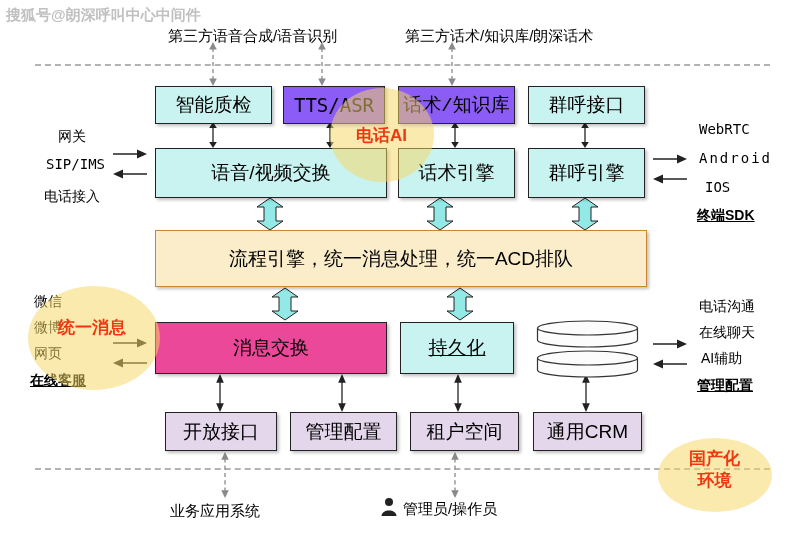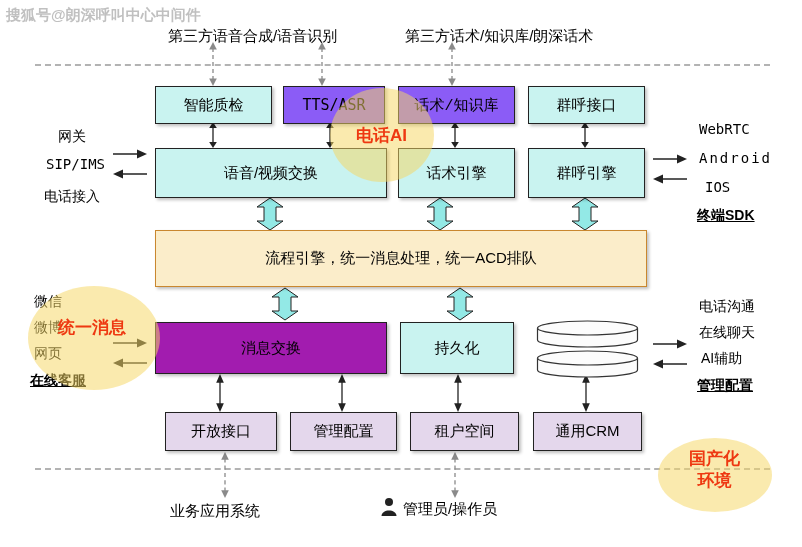--- a/index.html
+++ b/index.html
@@ -1,22 +1,22 @@
 <!DOCTYPE html>
 <html><head>
 <meta charset="utf-8">
 <style>
   html,body{margin:0;padding:0;background:#fff;}
   .canvas{position:relative;width:802px;height:547px;background:#fff;overflow:hidden;
           font-family:"Liberation Sans","DejaVu Sans",sans-serif;color:#000;padding-left:28px;}
   .box{position:absolute;border:1px solid #222;display:flex;align-items:center;justify-content:center;
-       text-align:center;font-size:15px;box-shadow:2px 2px 3px rgba(0,0,0,.25);z-index:3;background:#fff;}
+       text-align:center;font-size:19px;box-shadow:2px 2px 3px rgba(0,0,0,.25);z-index:3;background:#fff;}
   .cyan{background:#c9f3f0;}
   .green{background:#8b5cf6;}
-  .pink{background:#a21caf;}
+  .pink{background:#ec4899;}
   .purple{background:#e4d7ec;}
   .wheat{background:#fbedca;border-color:#c9872f;}
   .lbl{position:absolute;font-size:14px;white-space:nowrap;z-index:3;}
   .bold-u{font-weight:bold;text-decoration:underline;}
   .mono{font-family:"DejaVu Sans Mono","Liberation Mono",monospace;}
   .dashed-line{position:absolute;height:0;border-top:2px dashed #b3b3b3;z-index:1;}
   .arrow{position:absolute;z-index:2;overflow:visible;}
   .hl-circle{position:absolute;border-radius:50%;background:rgba(246,215,100,.52);z-index:4;}
   .hl-text{position:absolute;color:#ee3811;font-weight:bold;font-size:17px;z-index:5;white-space:nowrap;}
   .watermark{position:absolute;left:6px;top:6px;font-size:15px;font-weight:bold;color:rgba(140,140,140,.55);z-index:6;}
@@ -107,21 +107,21 @@
   <div class="box wheat" style="left:155px;top:230px;width:490px;height:55px;">流程引擎，统一消息处理，统一ACD排队</div>
 
   <svg class="arrow" style="left:272px;top:288px;" width="26" height="32" viewBox="0 0 26 32">
       <use href="#block-v"></use>
     </svg>
   <svg class="arrow" style="left:447px;top:288px;" width="26" height="32" viewBox="0 0 26 32">
       <use href="#block-v"></use>
     </svg>
 
   <div class="box pink" style="left:155px;top:322px;width:230px;height:50px;">消息交换</div>
-  <div class="box cyan" style="left:400px;top:322px;width:112px;height:50px;">持久化</div>
+  <div class="box cyan" style="left:400px;top:322px;width:112px;height:50px;text-decoration:underline;">持久化</div>
 
   <svg class="arrow" style="left:535px;top:320px;z-index:3;" width="105" height="58" viewBox="0 0 105 58">
     <path d="M2.5 8 v12 a50 7 0 0 0 100 0 v-12" fill="#fcfcfc" stroke="#333" stroke-width="1.2"></path>
     <ellipse cx="52.5" cy="8" rx="50" ry="7" fill="#fcfcfc" stroke="#333" stroke-width="1.2"></ellipse>
     <path d="M2.5 38 v12 a50 7 0 0 0 100 0 v-12" fill="#fcfcfc" stroke="#333" stroke-width="1.2"></path>
     <ellipse cx="52.5" cy="38" rx="50" ry="7" fill="#fcfcfc" stroke="#333" stroke-width="1.2"></ellipse>
   </svg>
 
   <svg class="arrow" style="left:214px;top:374px;" width="12" height="38" viewBox="0 0 12 30" preserveAspectRatio="none">
       <use href="#thin-v"></use>

